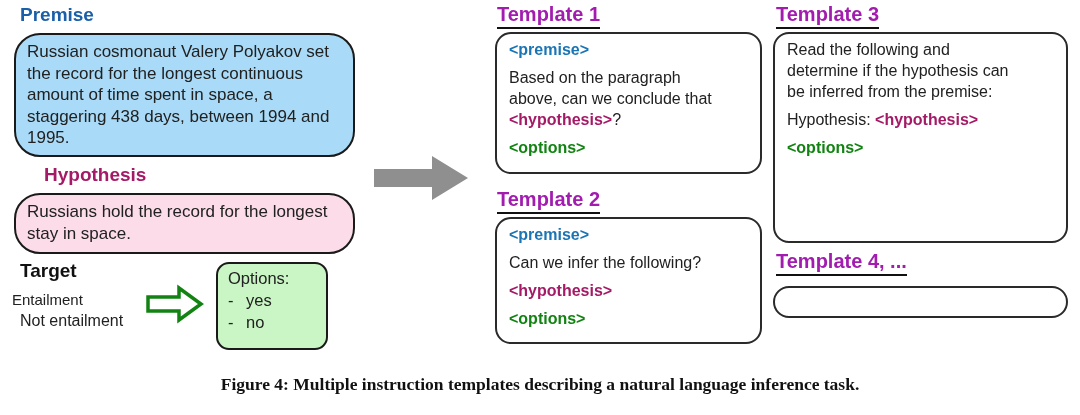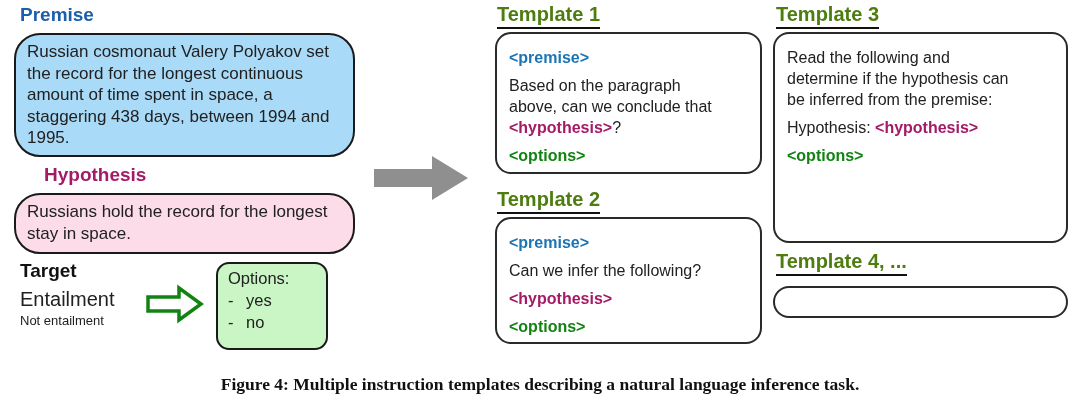--- a/index.html
+++ b/index.html
@@ -36,33 +36,33 @@
   }
   .options-box{
     left:216px;top:262px;width:112px;height:88px;
     background:#c9f6c4;
     border-radius:13px;
     padding:3px 10px;
     font-size:16.5px;line-height:22px;
   }
   .options-row span.dash{display:inline-block;width:18px;}
   .tmpl-title{
-    font-size:20px;font-weight:bold;color:#4d7c0f;
+    font-size:20px;font-weight:bold;color:#a21caf;
     border-bottom:2.5px solid #111111;
     display:inline-block;
     padding-bottom:1px;
     line-height:24px;
     text-align:center;
   }
   .tmpl-box{
     border:2px solid #2a2a2a;
     border-radius:16px;
     box-sizing:border-box;
     background:#ffffff;
-    padding:11px 12px;
+    padding:3px 12px;
     font-size:16px;line-height:21px;
   }
   .tmpl-box p{margin:7px 0;}
   .tmpl-box p:first-child{margin-top:2px;}
   .tag{font-weight:bold;}
   .tag-premise{color:#1b74b4;}
   .tag-hypothesis{color:#a41a66;}
   .tag-options{color:#128312;}
   .t1-q{max-width:214px;}
   .t3-intro{max-width:236px;}
@@ -86,22 +86,22 @@
   </div>
 
   <div class="abs sec-label magenta-h" style="left:20px;top:164px;margin-left:24px;">Hypothesis</div>
 
   <div class="abs box hypothesis-box">
     <span>Russians hold the record for the longest stay in space.</span>
   </div>
 
   <div class="abs sec-label black-h" style="left:20px;top:260px;">Target</div>
 
-  <div class="abs" style="left:20px;top:289px;font-size:20px;line-height:21px;">Entailment</div>
-  <div class="abs" style="left:20px;top:310px;font-size:13px;line-height:21px;">Not entailment</div>
+  <div class="abs" style="left:12px;top:289px;font-size:15px;line-height:21px;">Entailment</div>
+  <div class="abs" style="left:20px;top:310px;font-size:16px;line-height:21px;">Not entailment</div>
 
   <div class="abs" style="left:146px;top:284px;">
     <svg width="58" height="40" viewBox="0 0 58 40">
       <polygon points="2,13 33,13 33,4 55,20 33,36 33,27 2,27" fill="#ffffff" stroke="#128312" stroke-width="3.5" stroke-linejoin="miter"></polygon>
     </svg>
   </div>
 
   <div class="abs box options-box">
     <div>Options:</div>
     <div class="options-row">

